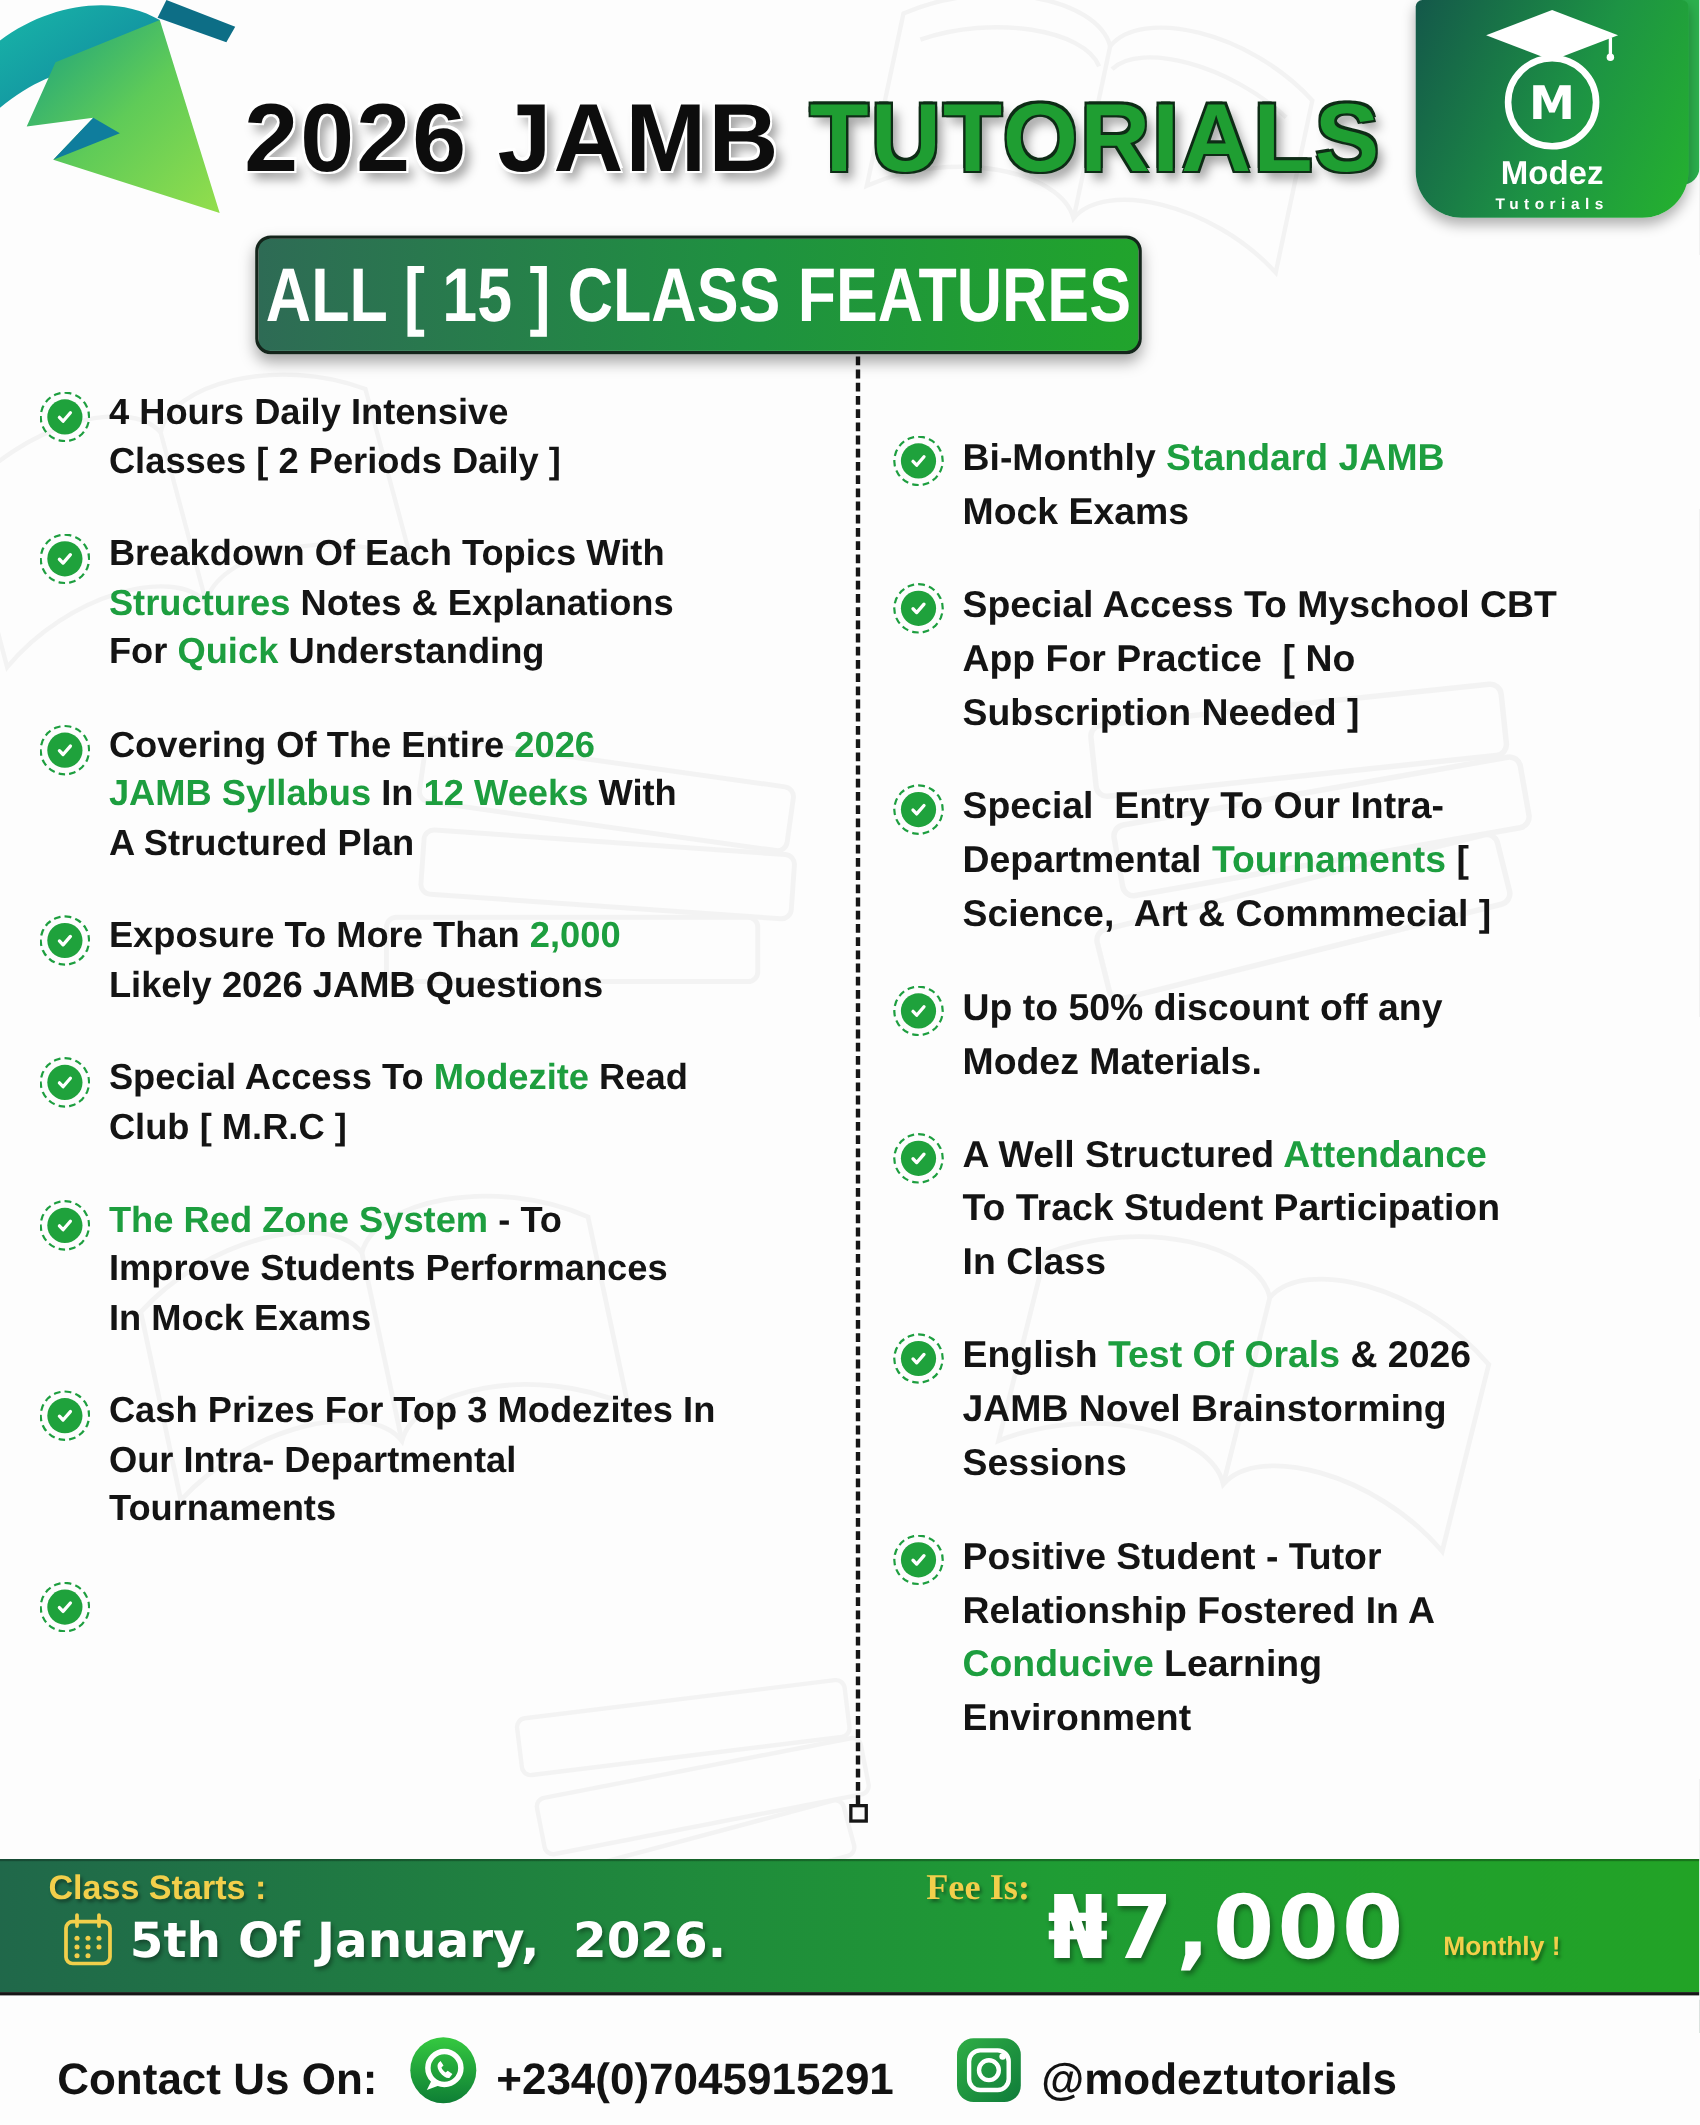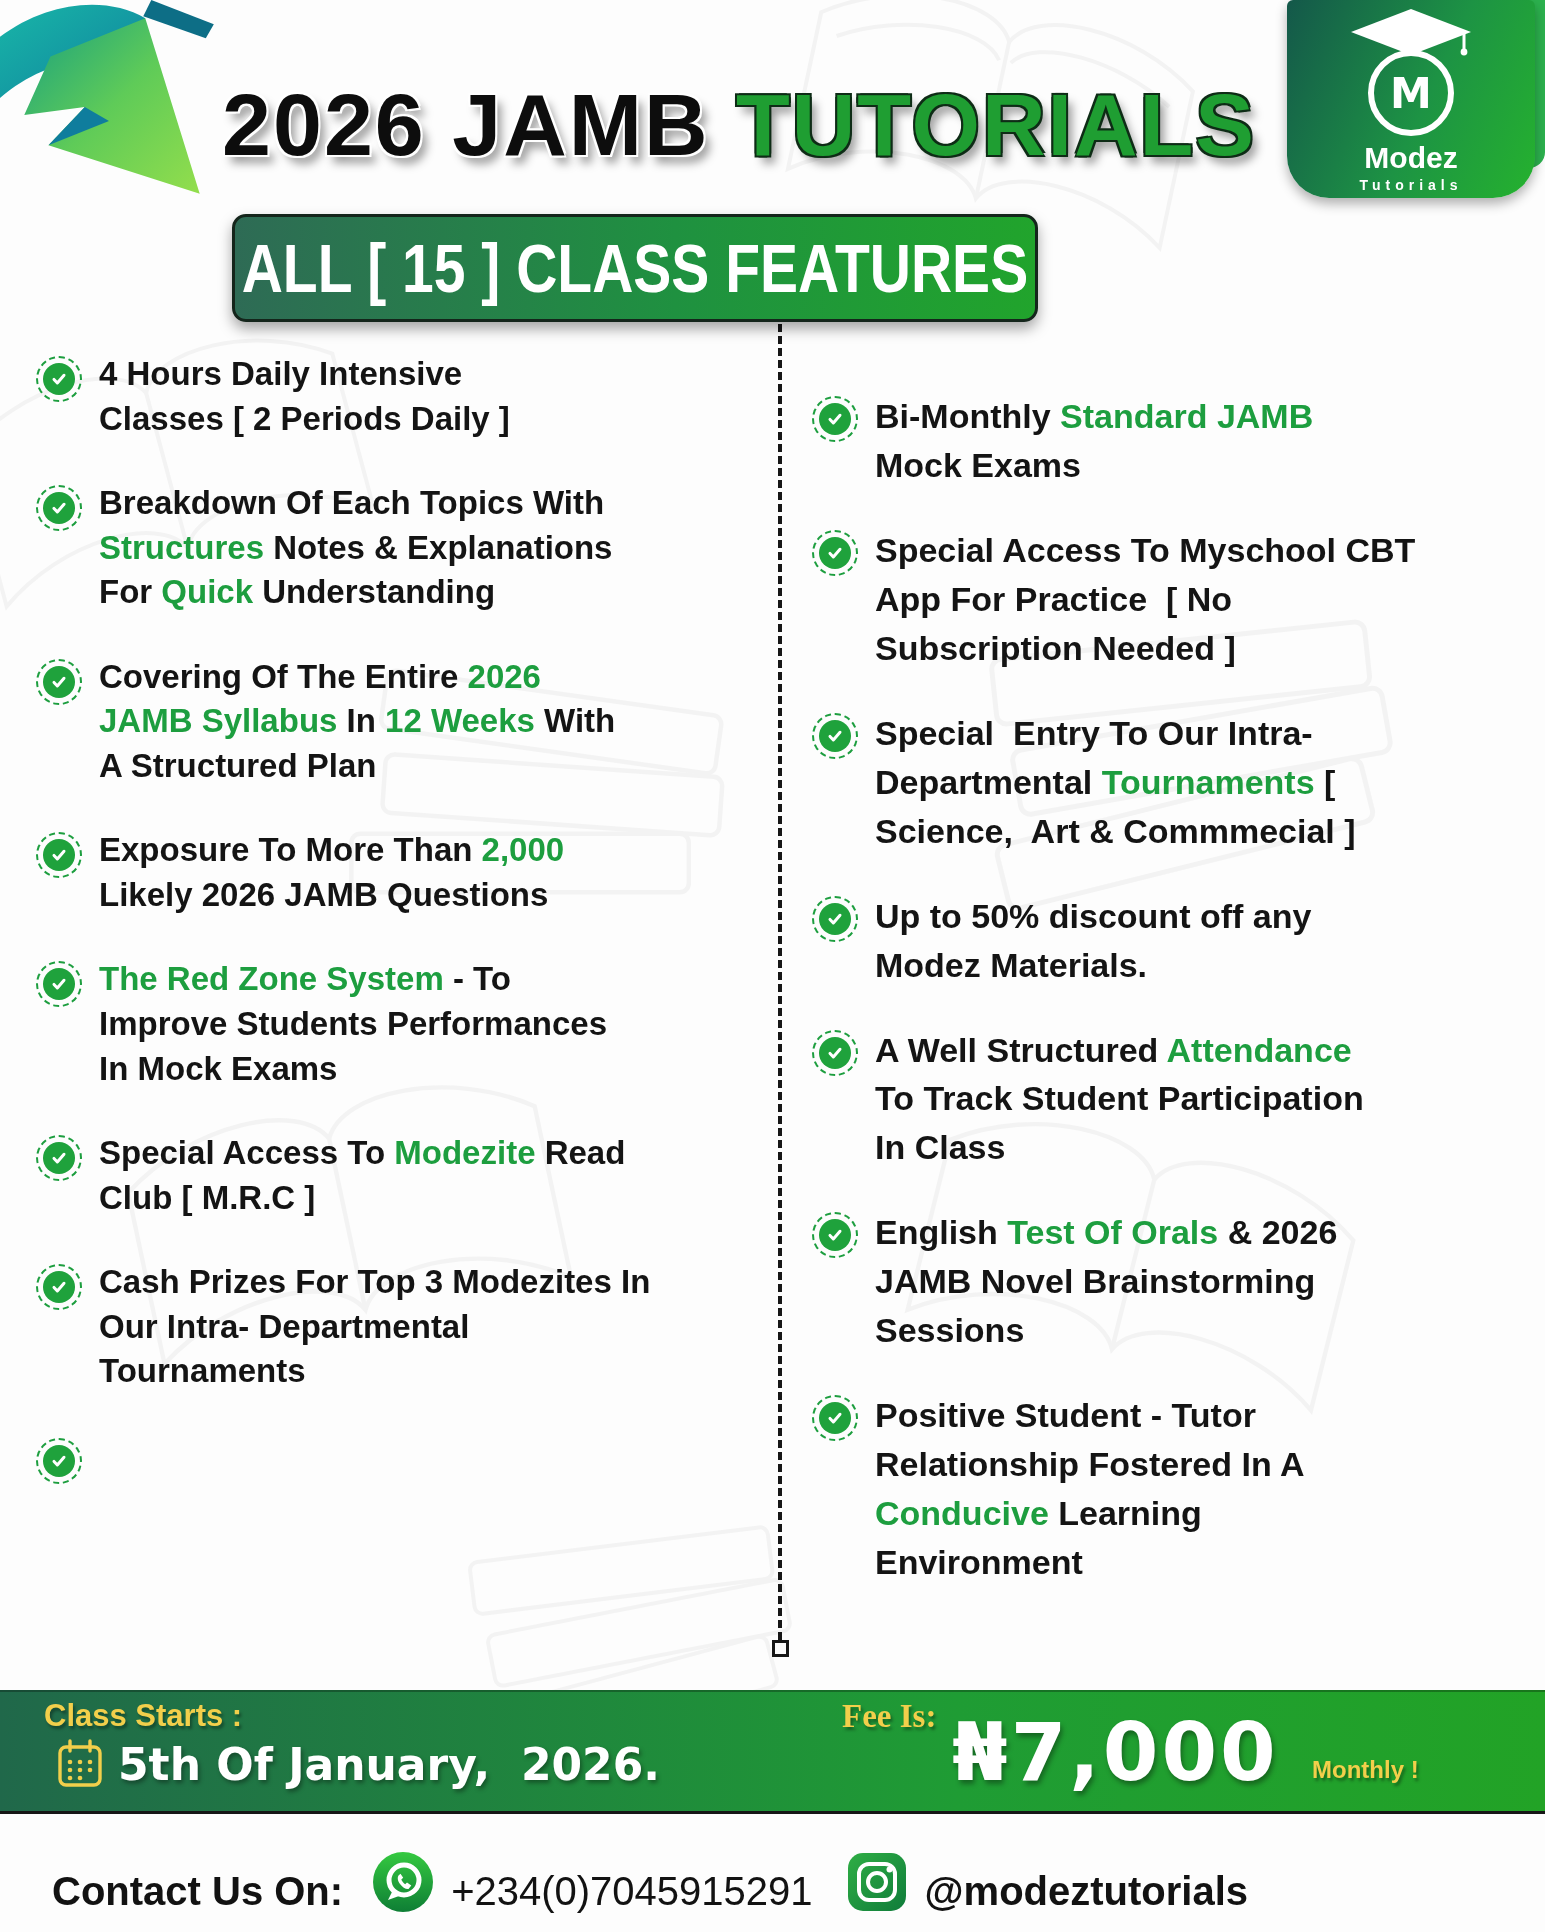--- a/index.html
+++ b/index.html
@@ -67,21 +67,21 @@
      font-weight:800;font-size:80px;letter-spacing:3px;text-shadow:2px 4px 5px rgba(0,0,0,.35);}
   .fee-period{position:absolute;left:1312px;top:64px;color:#f2cf4b;font-size:24px;font-weight:800;
      text-shadow:2px 3px 3px rgba(0,0,0,.35);}
   
   .contact{position:absolute;left:0;top:1814px;width:1545px;height:118px;background:#fdfdfd;z-index:2;}
   .contact-row{position:absolute;left:52px;top:28px;height:72px;display:flex;align-items:flex-end;}
   .c-label{font-size:40px;font-weight:900;color:#121212;margin-right:28px;}
   .icon{width:64px;height:64px;display:inline-flex;}
   .wa{margin-right:16px;}
   .ig{margin-right:16px;}
-  .c-phone{font-size:40px;font-weight:400;color:#121212;margin-right:32px;}
+  .c-phone{font-size:40px;font-weight:700;color:#121212;margin-right:54px;}
   .c-handle{font-size:40px;font-weight:900;color:#121212;}
   .corner-tab{position:absolute;right:0;top:1818px;width:88px;height:114px;z-index:1;
      background:linear-gradient(180deg,#16523f 0%,#1fa14b 100%);border-radius:20px 0 0 20px;}
 </style>
 </head>
 <body>
 
 <div class="poster">
 
   <div class="wm" style="left:780px;top:-30px;transform:rotate(12deg);">
@@ -220,34 +220,34 @@
 Likely 2026 JAMB Questions</span></p>
       </li>
       <li class="feature">
         <span class="check">
           <span class="check-core">
             <svg viewBox="0 0 24 24">
               <path d="M6 12.5l4 4.2 8-9.2" stroke="#fff" stroke-width="3.6" fill="none" stroke-linecap="round" stroke-linejoin="round"></path>
             </svg>
           </span>
         </span>
+        <p class="ftext"><span>Special Access To </span><span class="green">Modezite</span><span> Read
+Club [ M.R.C ]</span></p>
+      </li>
+      <li class="feature">
+        <span class="check">
+          <span class="check-core">
+            <svg viewBox="0 0 24 24">
+              <path d="M6 12.5l4 4.2 8-9.2" stroke="#fff" stroke-width="3.6" fill="none" stroke-linecap="round" stroke-linejoin="round"></path>
+            </svg>
+          </span>
+        </span>
         <p class="ftext"><span class="green">The Red Zone System</span><span> - To
 Improve Students Performances
 In Mock Exams</span></p>
-      </li>
-      <li class="feature">
-        <span class="check">
-          <span class="check-core">
-            <svg viewBox="0 0 24 24">
-              <path d="M6 12.5l4 4.2 8-9.2" stroke="#fff" stroke-width="3.6" fill="none" stroke-linecap="round" stroke-linejoin="round"></path>
-            </svg>
-          </span>
-        </span>
-        <p class="ftext"><span>Special Access To </span><span class="green">Modezite</span><span> Read
-Club [ M.R.C ]</span></p>
       </li>
       <li class="feature">
         <span class="check">
           <span class="check-core">
             <svg viewBox="0 0 24 24">
               <path d="M6 12.5l4 4.2 8-9.2" stroke="#fff" stroke-width="3.6" fill="none" stroke-linecap="round" stroke-linejoin="round"></path>
             </svg>
           </span>
         </span>
         <p class="ftext"><span>Cash Prizes For Top 3 Modezites In

